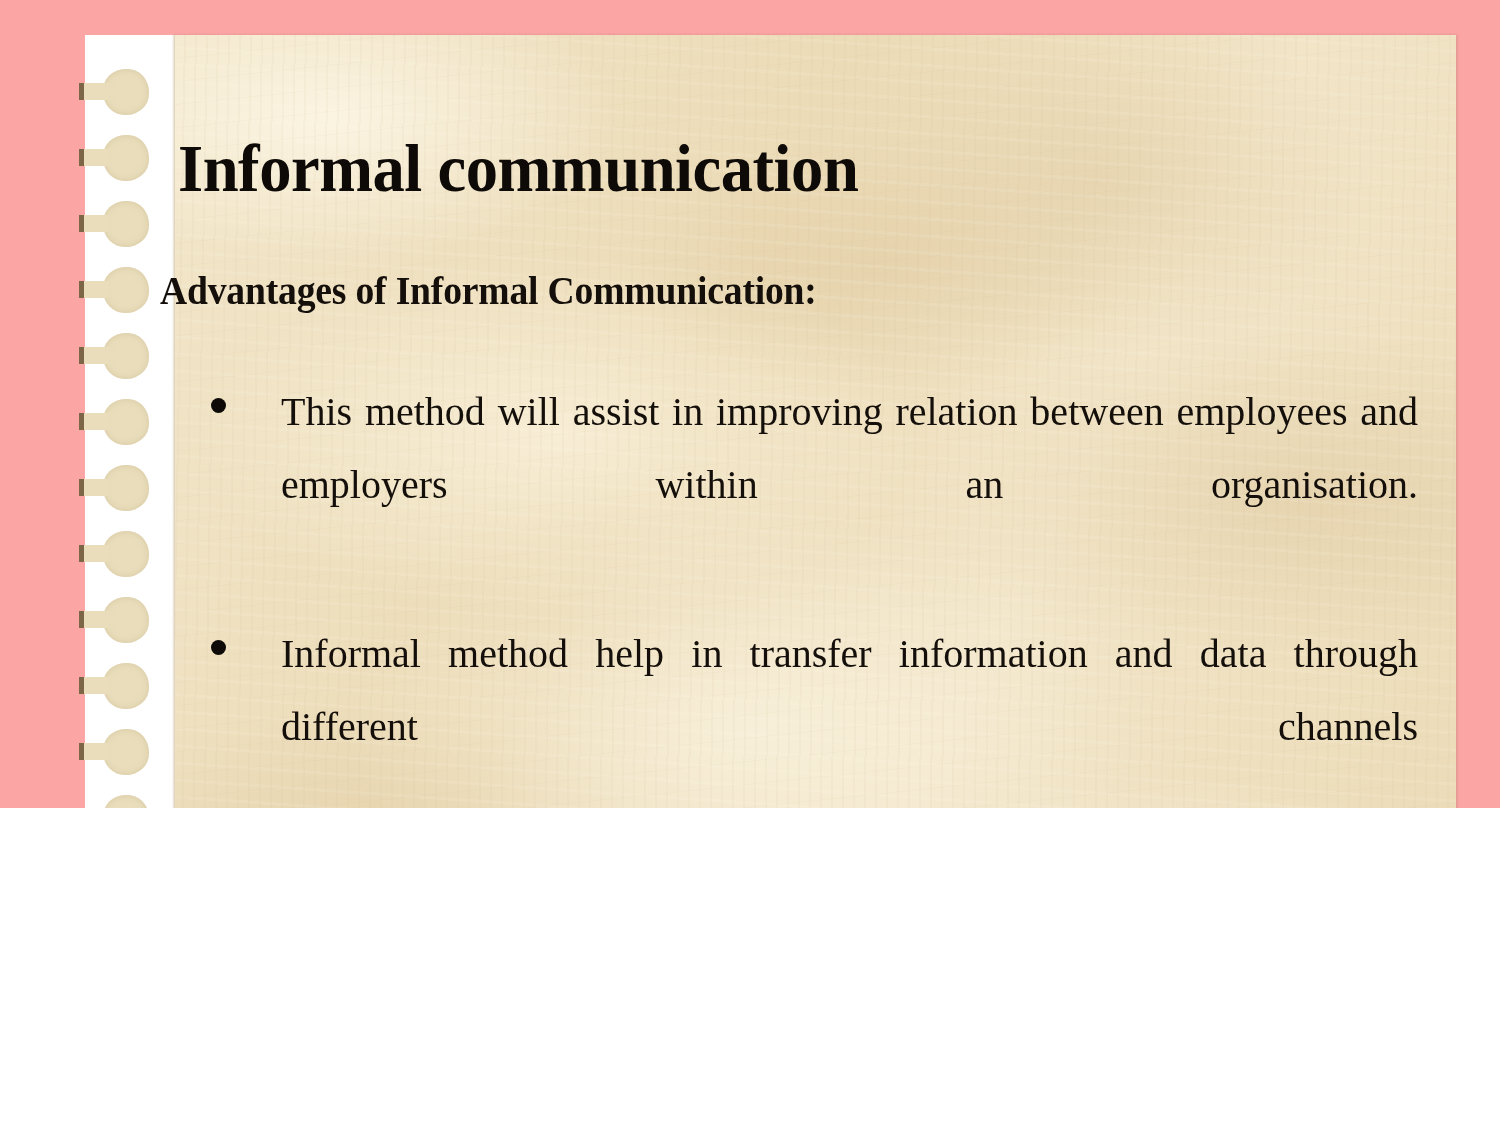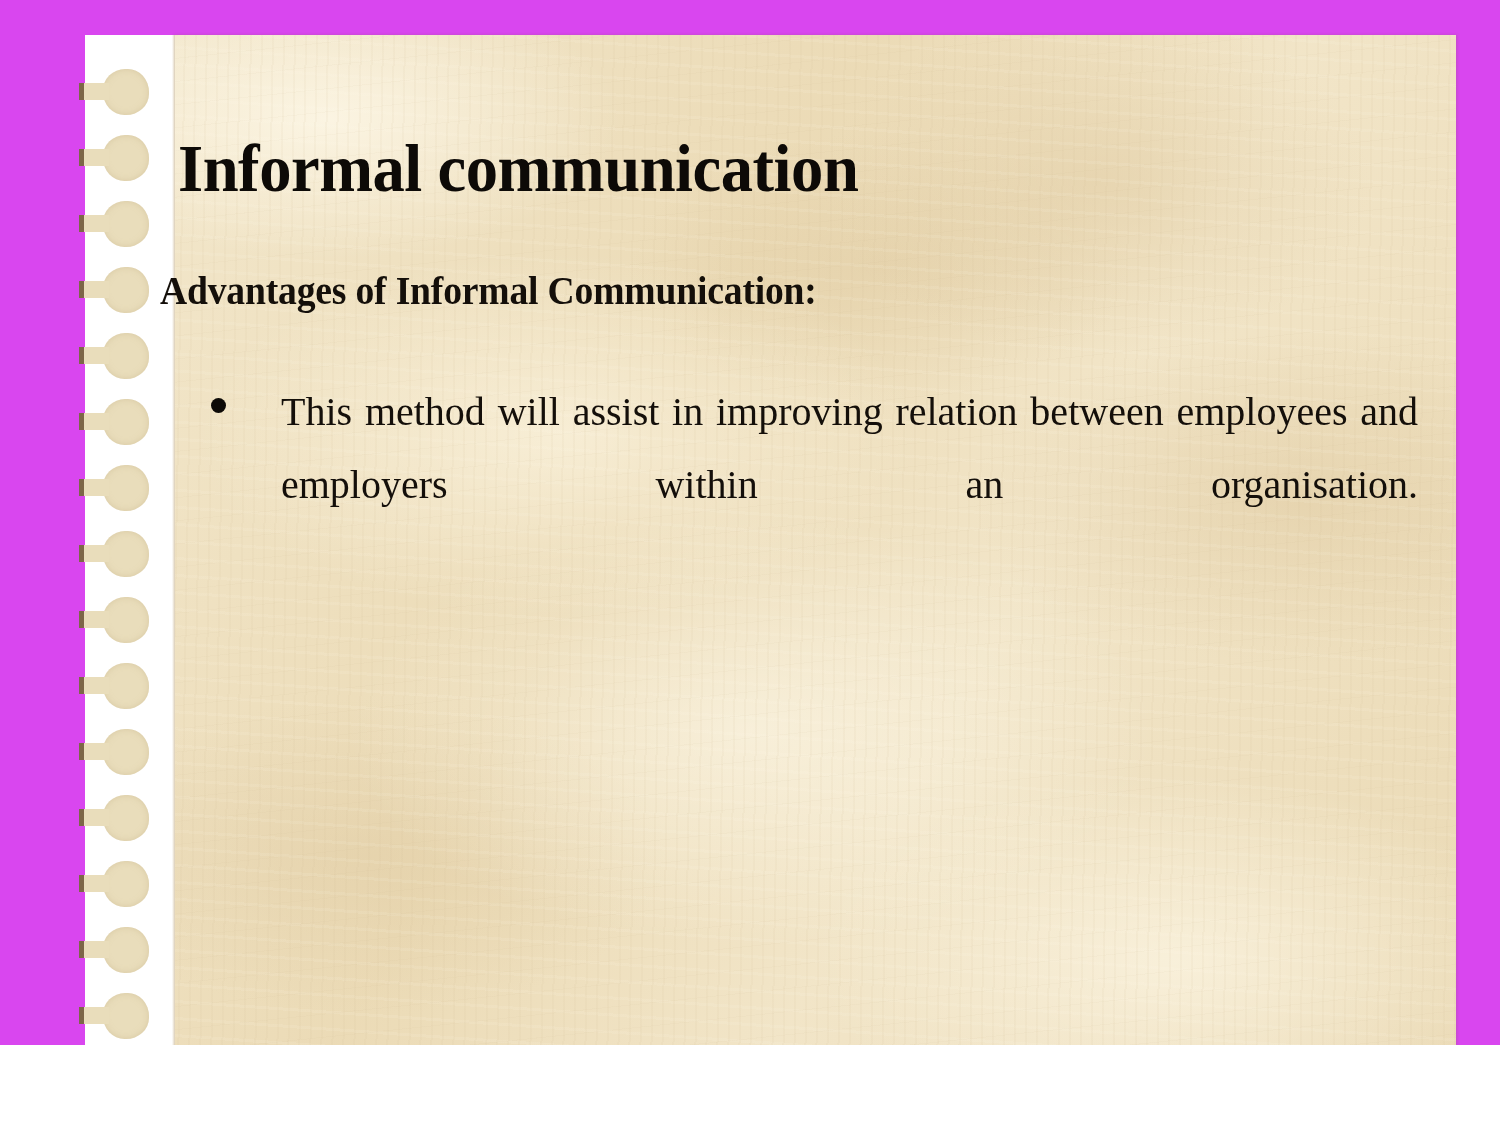--- a/index.html
+++ b/index.html
@@ -11,22 +11,22 @@
     width: 1500px;
     height: 1125px;
     overflow: hidden;
     font-family: "Liberation Serif", "DejaVu Serif", serif;
   }
 
   
   .slide {
     position: relative;
     width: 1500px;
-    height: 1045px;
-    background: #d946ef;
+    height: 808px;
+    background: #fca5a5;
     overflow: hidden;
   }
 
   
   .binder-strip {
     position: absolute;
     left: 85px;
     top: 35px;
     width: 90px;
     height: 1053px;
@@ -222,16 +222,20 @@
 
     <h2 class="subtitle">Advantages of Informal Communication:</h2>
 
     <ul class="bullet-list">
 
       <li class="bullet-item">
         <span class="bullet-marker"></span>
         <span class="bullet-text">This method will assist in improving relation between employees and employers within an organisation.</span>
       </li>
 
+      <li class="bullet-item">
+        <span class="bullet-marker"></span>
+        <span class="bullet-text">Informal method help in transfer information and data through different channels</span>
+      </li>
 
     </ul>
   </div>
 </div>
 
 </body></html>

